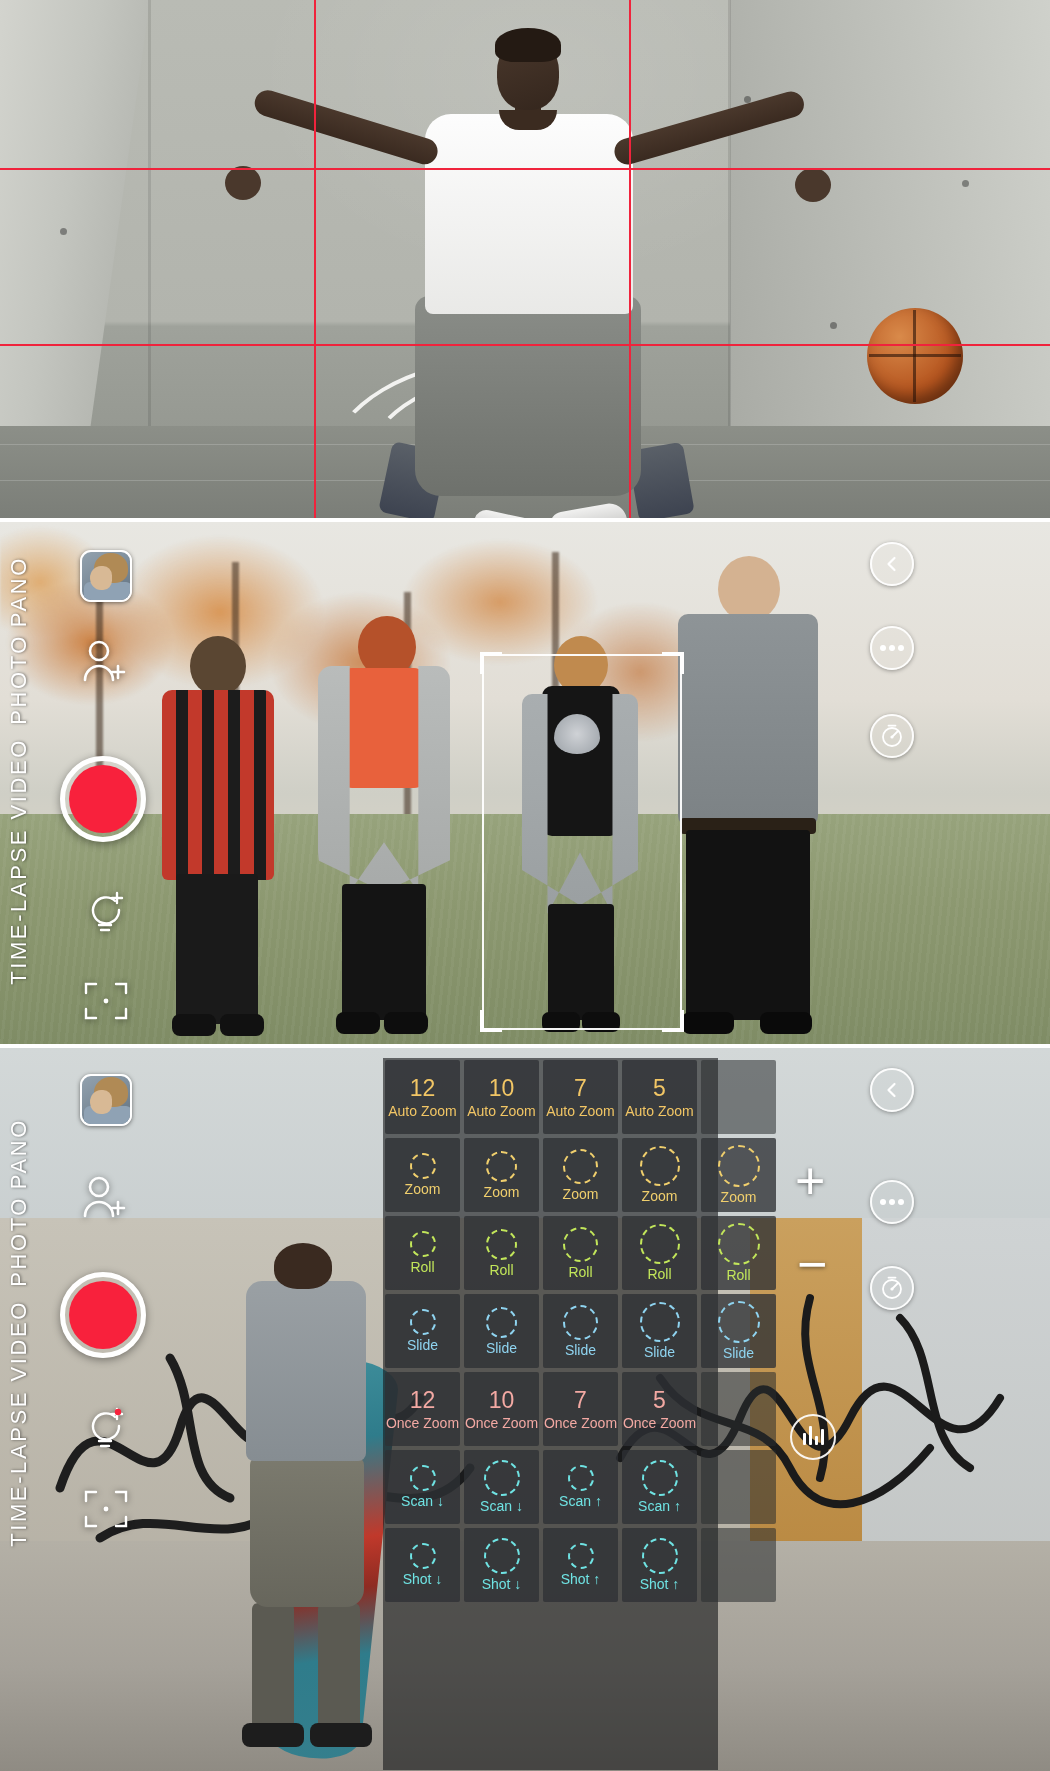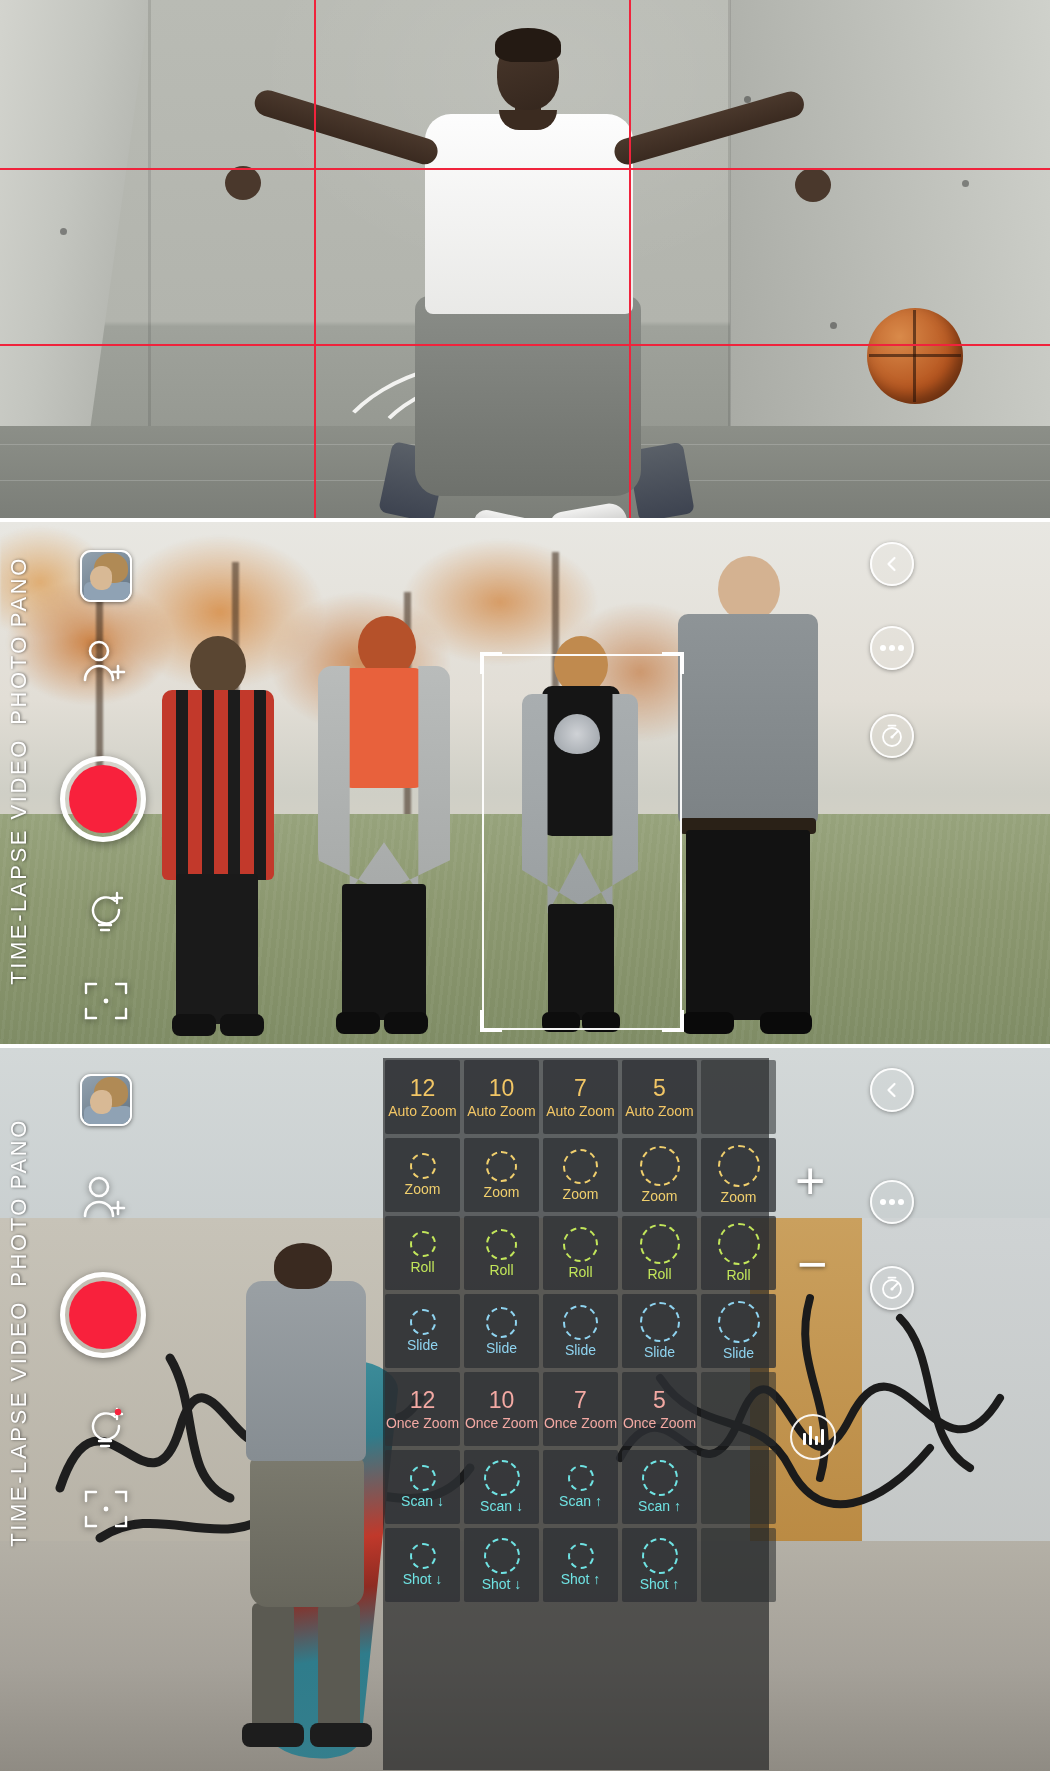--- a/index.html
+++ b/index.html
@@ -171,21 +171,21 @@
     box-shadow:0 1px 4px rgba(0,0,0,.35); }
 
   .track-frame { position:absolute; z-index:44; border:2px solid rgba(255,255,255,.95); }
   .track-frame span { position:absolute; width:22px; height:22px; border:4px solid #fff; }
   .track-frame .c1{ left:-4px; top:-4px; border-right:0; border-bottom:0; }
   .track-frame .c2{ right:-4px; top:-4px; border-left:0; border-bottom:0; }
   .track-frame .c3{ left:-4px; bottom:-4px; border-right:0; border-top:0; }
   .track-frame .c4{ right:-4px; bottom:-4px; border-left:0; border-top:0; }
 
   
-  .preset-panel { position:absolute; z-index:50; left:383px; top:10px; width:386px; height:712px;
+  .preset-panel { position:absolute; z-index:50; left:383px; top:10px; width:335px; height:712px;
     background:rgba(24,26,28,.62); }
   .preset-grid { position:absolute; inset:0; display:grid;
     grid-template-columns:repeat(5,79px); grid-auto-rows:78px; }
   .cell { position:relative; margin:2px; border-radius:2px;
     background:rgba(46,49,52,.78); display:flex; flex-direction:column;
     align-items:center; justify-content:center; gap:2px; }
   .cell.empty { background:rgba(40,43,46,.55); }
   .cell .num { font-size:23px; line-height:25px; }
   .cell .lab { font-size:14px; line-height:16px; white-space:nowrap; }
   .ring { border-radius:50%; border-style:dashed; }

